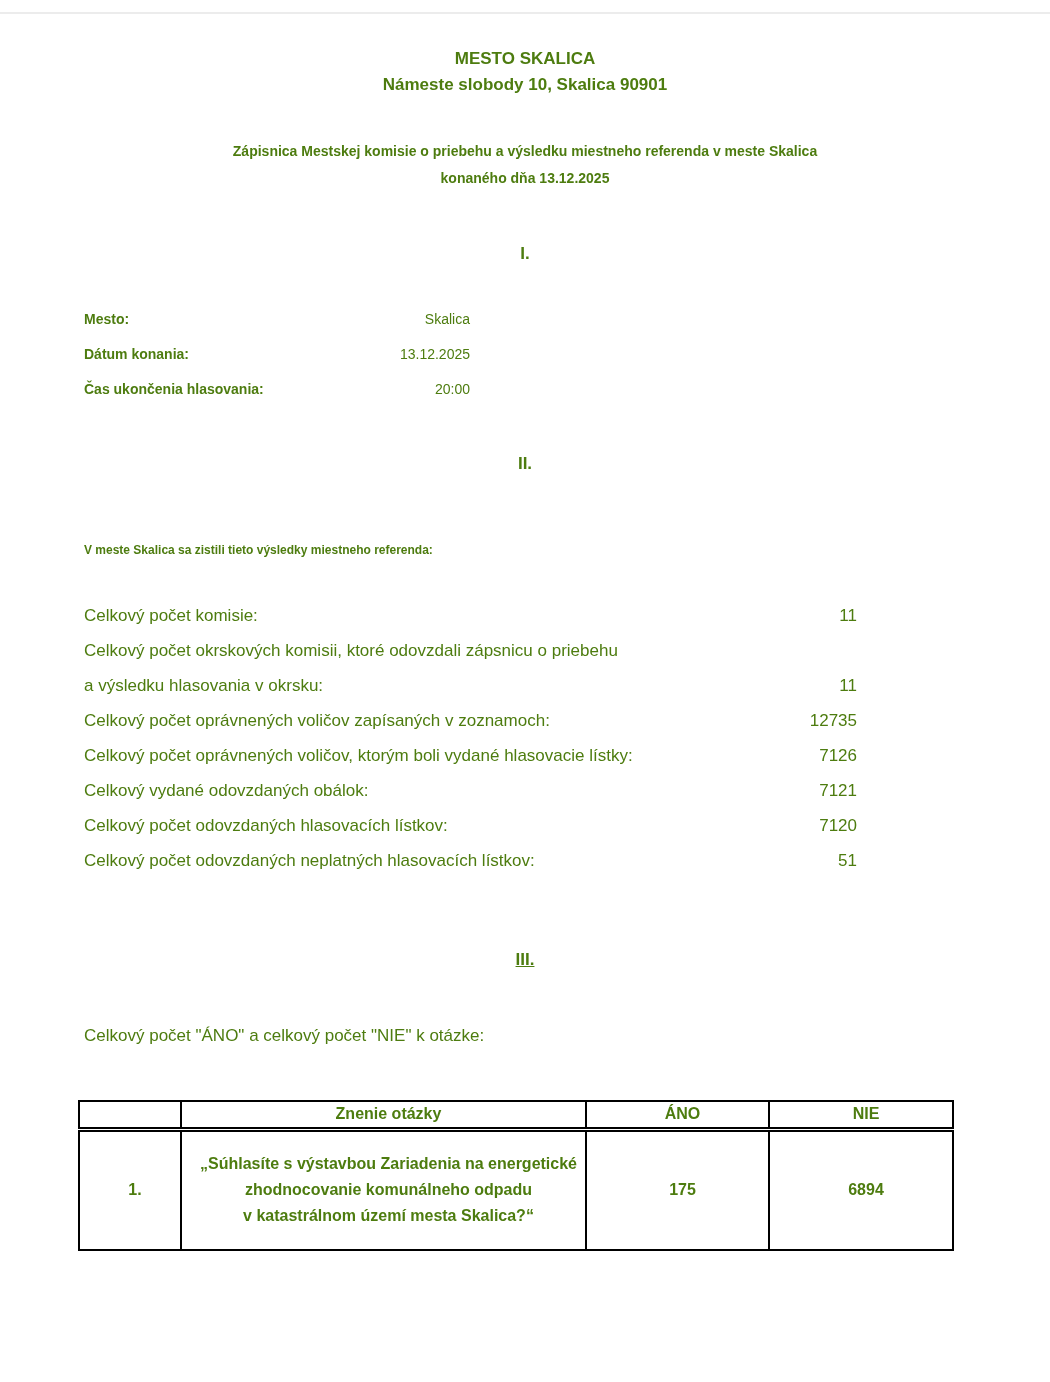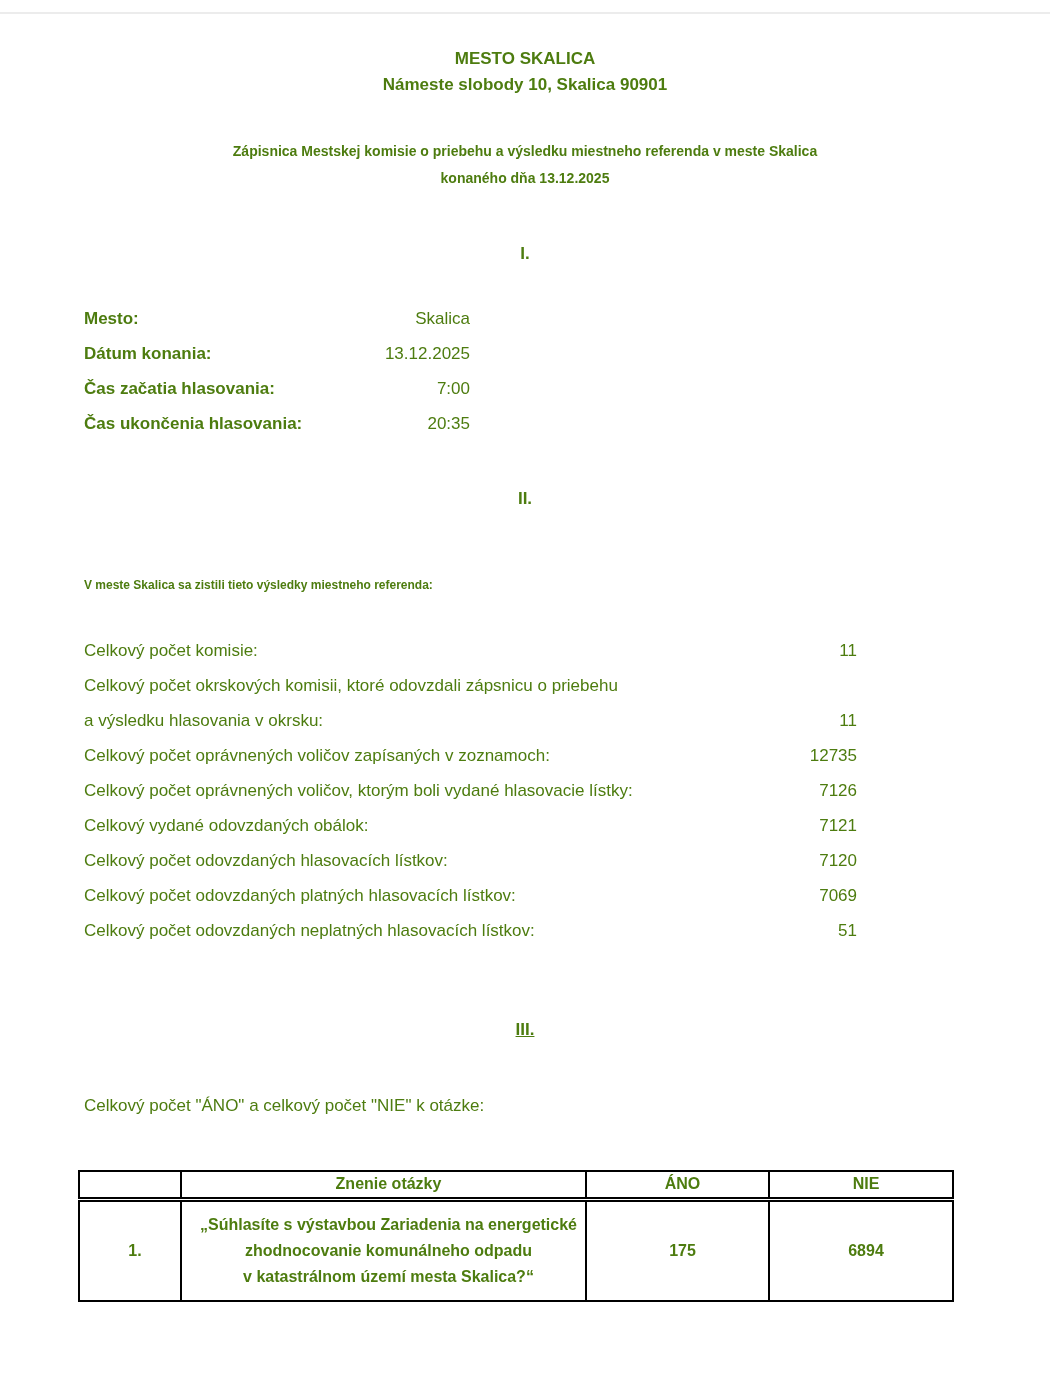--- a/index.html
+++ b/index.html
@@ -61,21 +61,21 @@
   .h-2 { margin-top: 54px; }
   .h-3 { margin-top: 78px; text-decoration: underline; }
 
   .meta-rows {
     margin: 44px 0 0 84px;
     width: 386px;
   }
   .meta-row {
     display: flex;
     justify-content: space-between;
-    font-size: 17px;
+    font-size: 14px;
     line-height: 22px;
     margin-bottom: 13px;
   }
   .meta-row .label { font-weight: bold; }
   .meta-row .value { font-weight: normal; text-align: right; }
 
   .intro-bold {
     margin: 65px 0 0 84px;
     font-weight: bold;
     font-size: 12px;
@@ -117,21 +117,21 @@
     font-weight: bold;
     font-size: 16px;
     background: #ffffff;
     padding-left: 10px;
   }
   .q-table th {
     height: 28px;
     line-height: 20px;
     border-bottom: 5px double #000000;
   }
-  .q-table td { height: 102px; }
+  .q-table td { height: 121px; }
   .question-cell span { display: block; line-height: 26px; }
 </style>
 </head>
 <body>
 
 <div class="page">
 
   <div class="org-name">MESTO SKALICA</div>
   <div class="org-address">Námeste slobody 10, Skalica 90901</div>
 
@@ -145,26 +145,22 @@
   <div class="meta-rows">
     <div class="meta-row">
       <span class="label">Mesto:</span>
       <span class="value">Skalica</span>
     </div>
     <div class="meta-row">
       <span class="label">Dátum konania:</span>
       <span class="value">13.12.2025</span>
     </div>
     <div class="meta-row">
-      <span class="label">Čas začatia hlasovania:</span>
-      <span class="value">7:00</span>
-    </div>
-    <div class="meta-row">
       <span class="label">Čas ukončenia hlasovania:</span>
-      <span class="value">20:35</span>
+      <span class="value">20:00</span>
     </div>
   </div>
 
   <div class="section-heading h-2">II.</div>
 
   <div class="intro-bold">V meste Skalica sa zistili tieto výsledky miestneho referenda:</div>
 
   <div class="results-list">
     <div class="result-row">
       <span class="label">Celkový počet komisie:</span>
@@ -186,24 +182,20 @@
       <span class="label">Celkový počet oprávnených voličov, ktorým boli vydané hlasovacie lístky:</span>
       <span class="value">7126</span>
     </div>
     <div class="result-row">
       <span class="label">Celkový vydané odovzdaných obálok:</span>
       <span class="value">7121</span>
     </div>
     <div class="result-row">
       <span class="label">Celkový počet odovzdaných hlasovacích lístkov:</span>
       <span class="value">7120</span>
-    </div>
-    <div class="result-row">
-      <span class="label">Celkový počet odovzdaných platných hlasovacích lístkov:</span>
-      <span class="value">7069</span>
     </div>
     <div class="result-row">
       <span class="label">Celkový počet odovzdaných neplatných hlasovacích lístkov:</span>
       <span class="value">51</span>
     </div>
   </div>
 
   <div class="section-heading h-3">III.</div>
 
   <div class="intro-regular">Celkový počet "ÁNO" a celkový počet "NIE" k otázke:</div>

